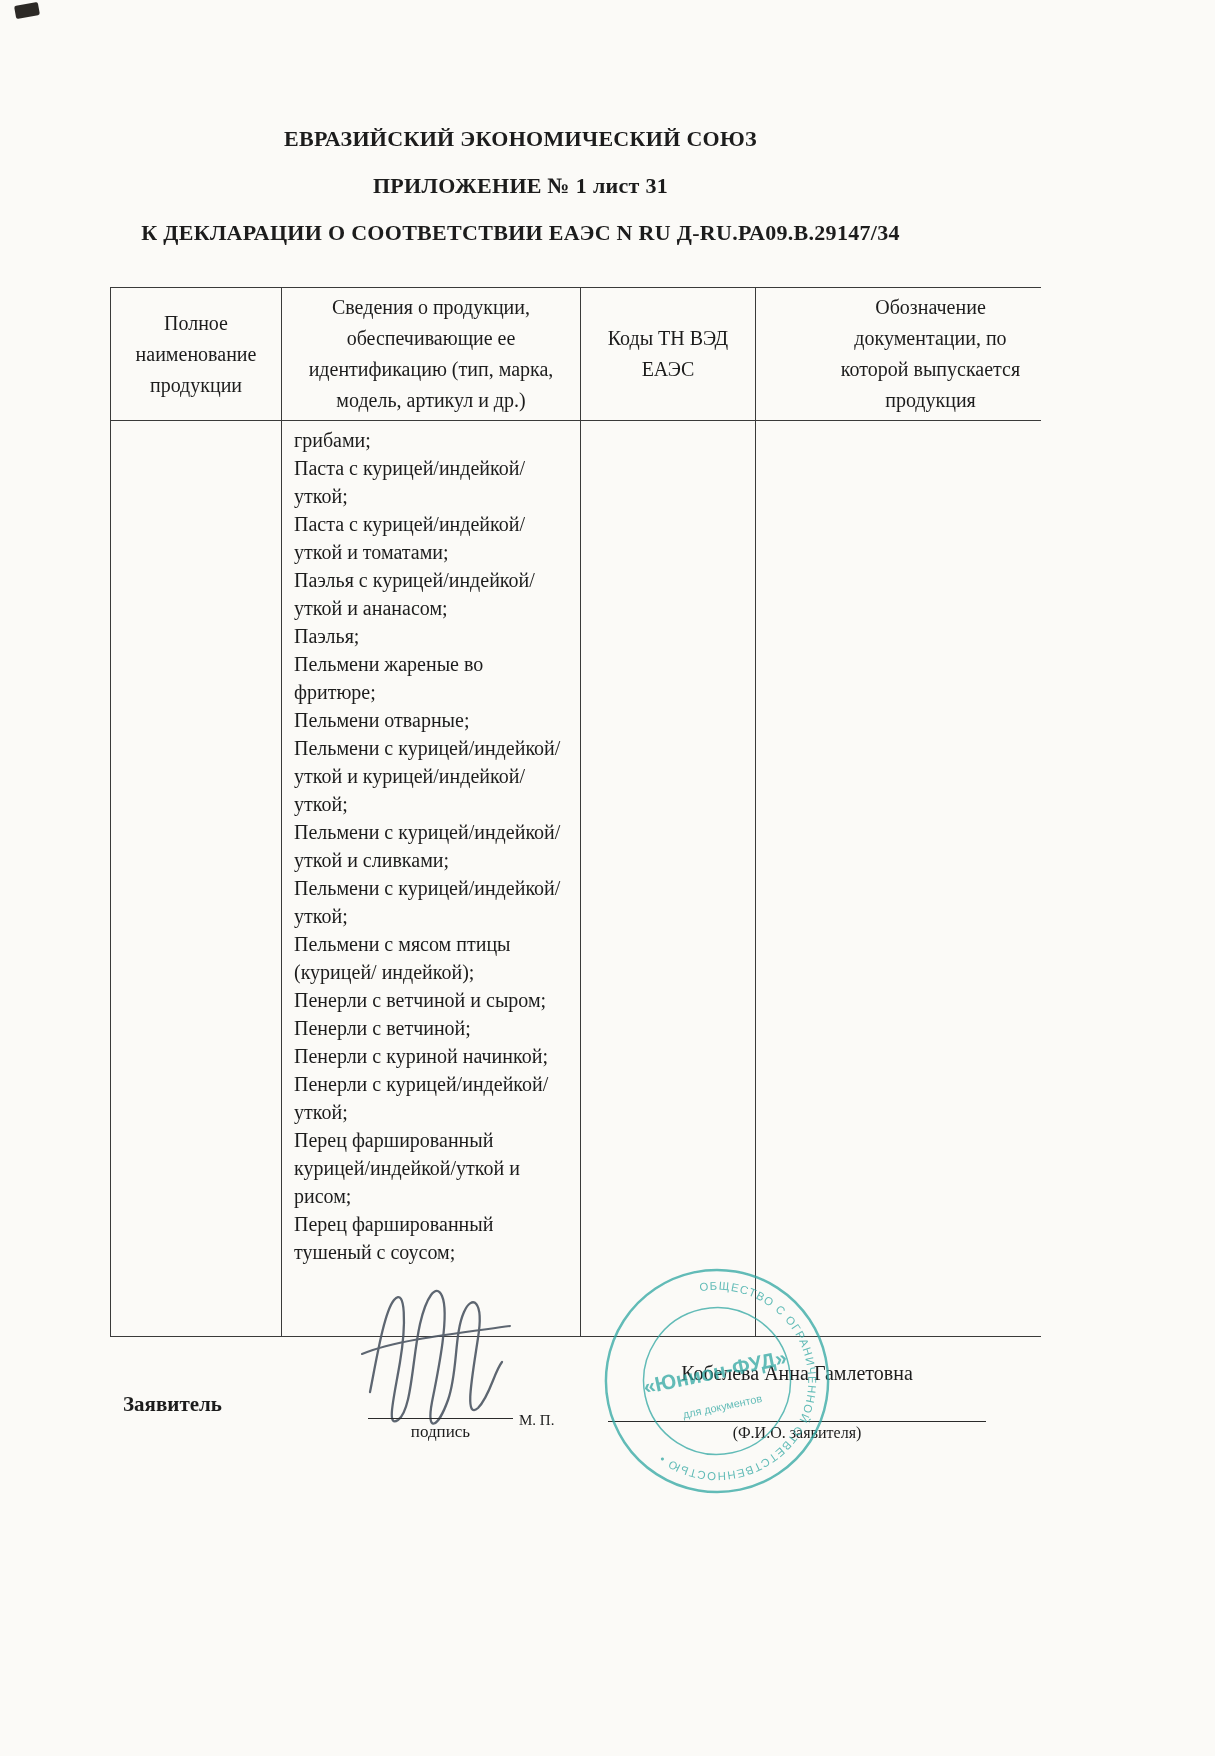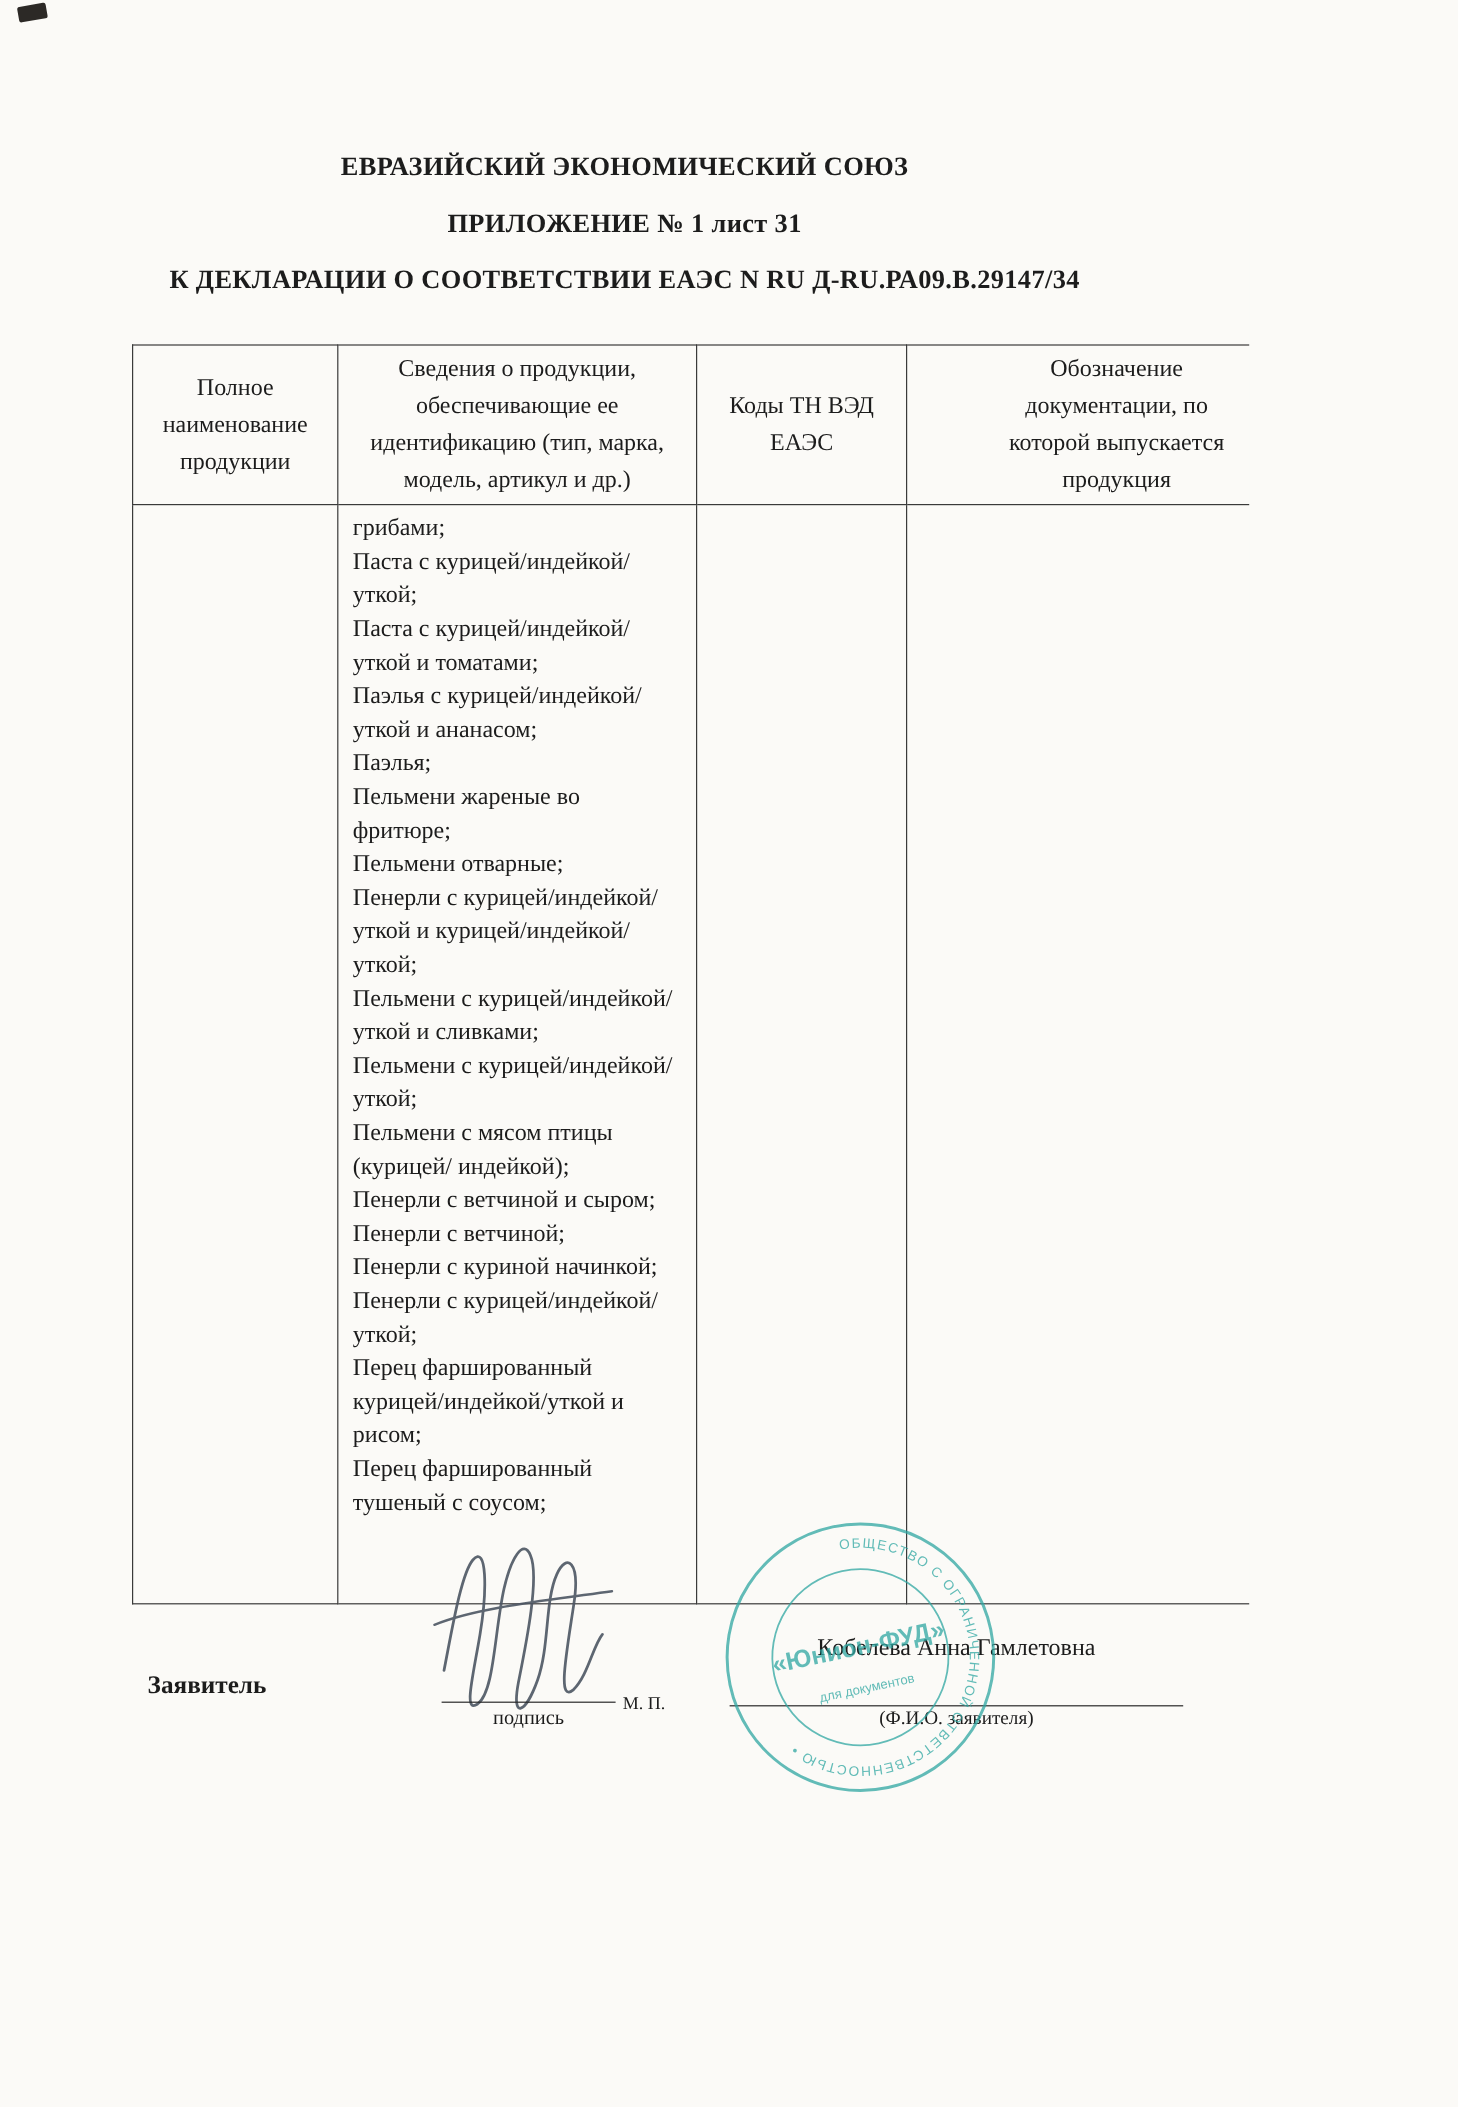--- a/index.html
+++ b/index.html
@@ -165,21 +165,21 @@
         <td></td>
         <td>
           <div class="product-list">
               <div class="product-line">грибами;</div>
               <div class="product-line">Паста с курицей/индейкой/уткой;</div>
               <div class="product-line">Паста с курицей/индейкой/уткой и томатами;</div>
               <div class="product-line">Паэлья с курицей/индейкой/уткой и ананасом;</div>
               <div class="product-line">Паэлья;</div>
               <div class="product-line">Пельмени жареные во фритюре;</div>
               <div class="product-line">Пельмени отварные;</div>
-              <div class="product-line">Пенерли с курицей/индейкой/уткой и курицей/индейкой/уткой;</div>
+              <div class="product-line">Пельмени с курицей/индейкой/уткой и курицей/индейкой/уткой;</div>
               <div class="product-line">Пельмени с курицей/индейкой/уткой и сливками;</div>
               <div class="product-line">Пельмени с курицей/индейкой/уткой;</div>
               <div class="product-line">Пельмени с мясом птицы (курицей/ индейкой);</div>
               <div class="product-line">Пенерли с ветчиной и сыром;</div>
               <div class="product-line">Пенерли с ветчиной;</div>
               <div class="product-line">Пенерли с куриной начинкой;</div>
               <div class="product-line">Пенерли с курицей/индейкой/уткой;</div>
               <div class="product-line">Перец фаршированный курицей/индейкой/уткой и рисом;</div>
               <div class="product-line">Перец фаршированный тушеный с соусом;</div>
             </div>

